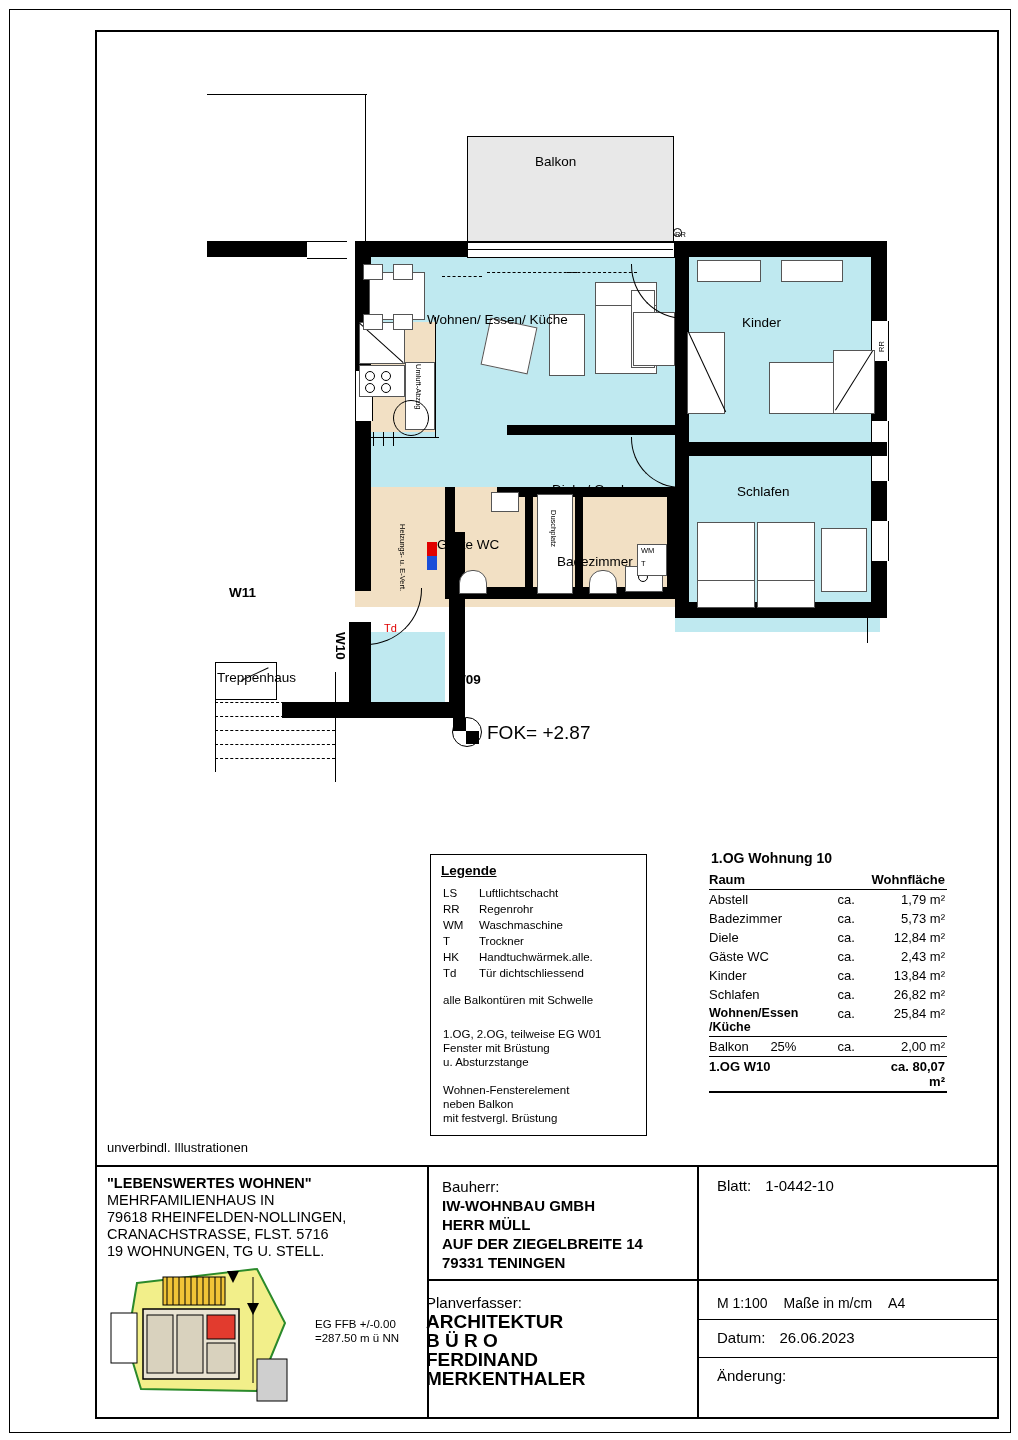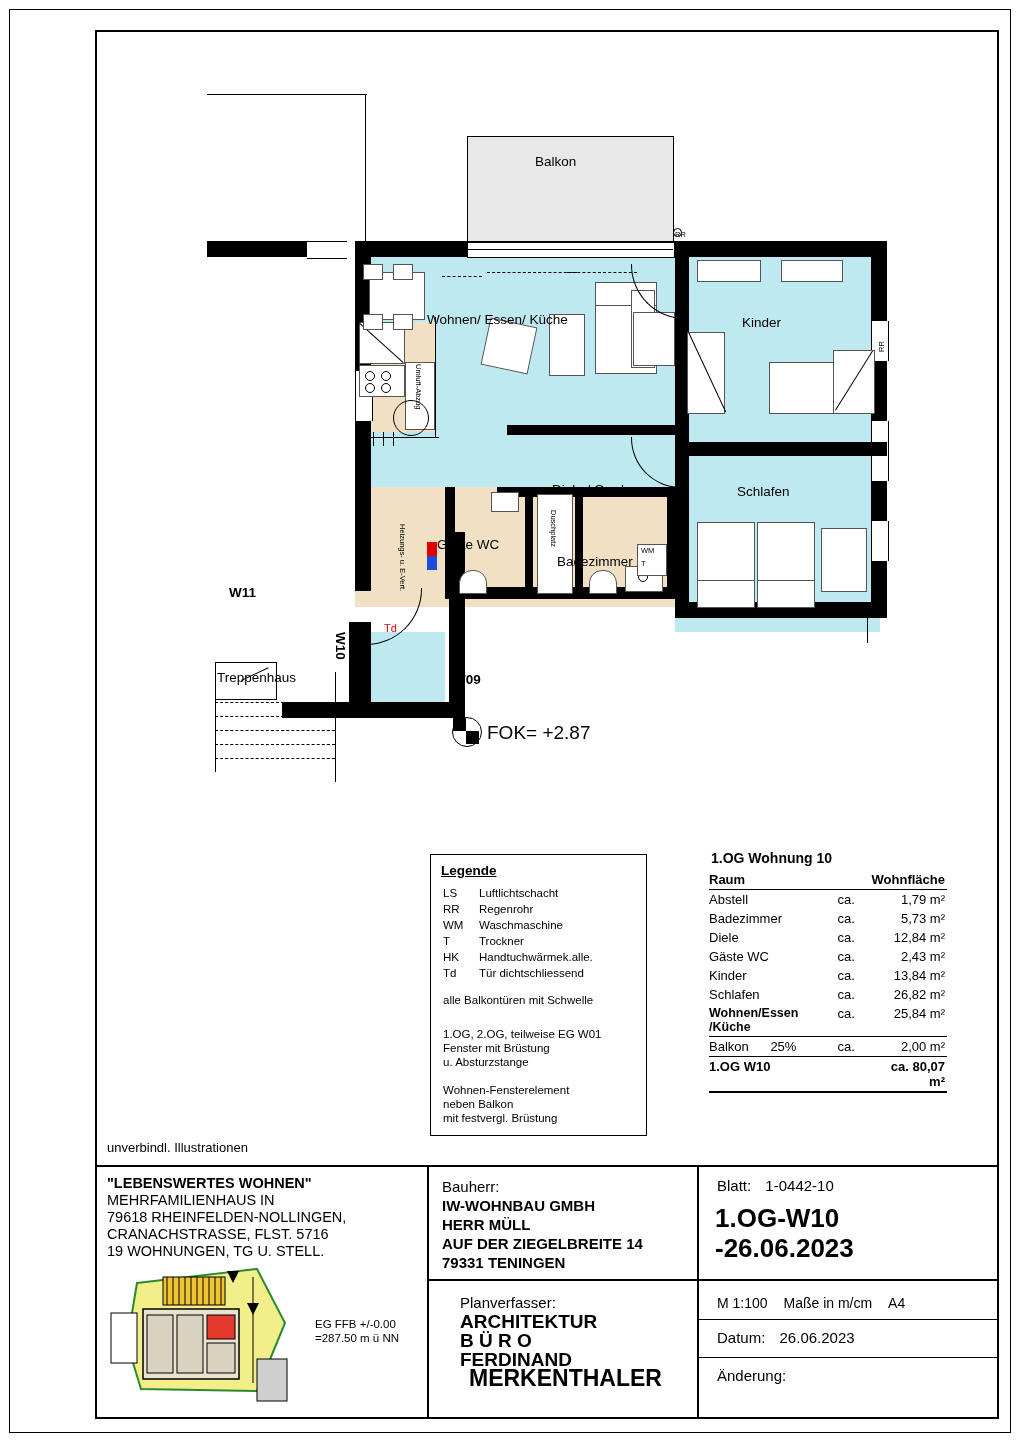--- a/index.html
+++ b/index.html
@@ -44,21 +44,21 @@
   .illus{position:absolute;left:10px;top:1108px;font-size:13px;}
 
   
   .tb{position:absolute;left:0px;top:1133px;width:900px;height:252px;border-top:2px solid #000;}
   .vline{position:absolute;background:#000;width:2px;}
   .hline{position:absolute;background:#000;height:1px;}
   .hline2{position:absolute;background:#000;height:2px;}
   .t-bold{font-weight:bold;}
   .proj{position:absolute;left:10px;top:8px;font-size:14.5px;line-height:17px;}
   .bauherr{position:absolute;left:345px;top:10px;font-size:15px;line-height:19px;}
-  .planv{position:absolute;left:363px;top:126px;font-size:15px;line-height:19px;}
+  .planv{position:absolute;left:329px;top:126px;font-size:15px;line-height:19px;}
   .blatt{position:absolute;left:620px;top:10px;font-size:15px;}
   .bignum{position:absolute;left:618px;top:36px;font-size:26px;font-weight:bold;line-height:30px;}
   .mass{position:absolute;left:620px;top:128px;font-size:14px;}
   .datum{position:absolute;left:620px;top:162px;font-size:15px;}
   .aend{position:absolute;left:620px;top:200px;font-size:15px;}
   .fok{position:absolute;font-size:19px;font-weight:normal;}
 
   .sitekey{position:absolute;left:10px;top:96px;width:200px;height:140px;}
   .egtext{position:absolute;left:218px;top:150px;font-size:11.5px;line-height:14px;}
 </style>
@@ -374,30 +374,26 @@
         <div class="t-bold">HERR MÜLL</div>
         <div class="t-bold">AUF DER ZIEGELBREITE 14</div>
         <div class="t-bold">79331 TENINGEN</div>
       </div>
 
       <div class="planv">
         <div>Planverfasser:</div>
         <div class="t-bold" style="font-size:19px;">ARCHITEKTUR</div>
         <div class="t-bold" style="font-size:19px;">B Ü R O</div>
         <div class="t-bold" style="font-size:19px;">FERDINAND</div>
-        <div class="t-bold" style="font-size:23px;margin-left:9px;">MERKENTHALER</div>
+        <div class="t-bold" style="font-size:19px;">MERKENTHALER</div>
       </div>
 
       <div class="blatt">
         <span>Blatt:</span>
         <span style="padding-left:10px;">1-0442-10</span>
-      </div>
-      <div class="bignum">
-        <div>1.OG-W10</div>
-        <div>-26.06.2023</div>
       </div>
       <div class="mass">
         <span>M 1:100</span>
         <span style="padding-left:12px;">Maße in m/cm</span>
         <span style="padding-left:12px;">A4</span>
       </div>
       <div class="datum">
         <span>Datum:</span>
         <span style="padding-left:10px;">26.06.2023</span>
       </div>

